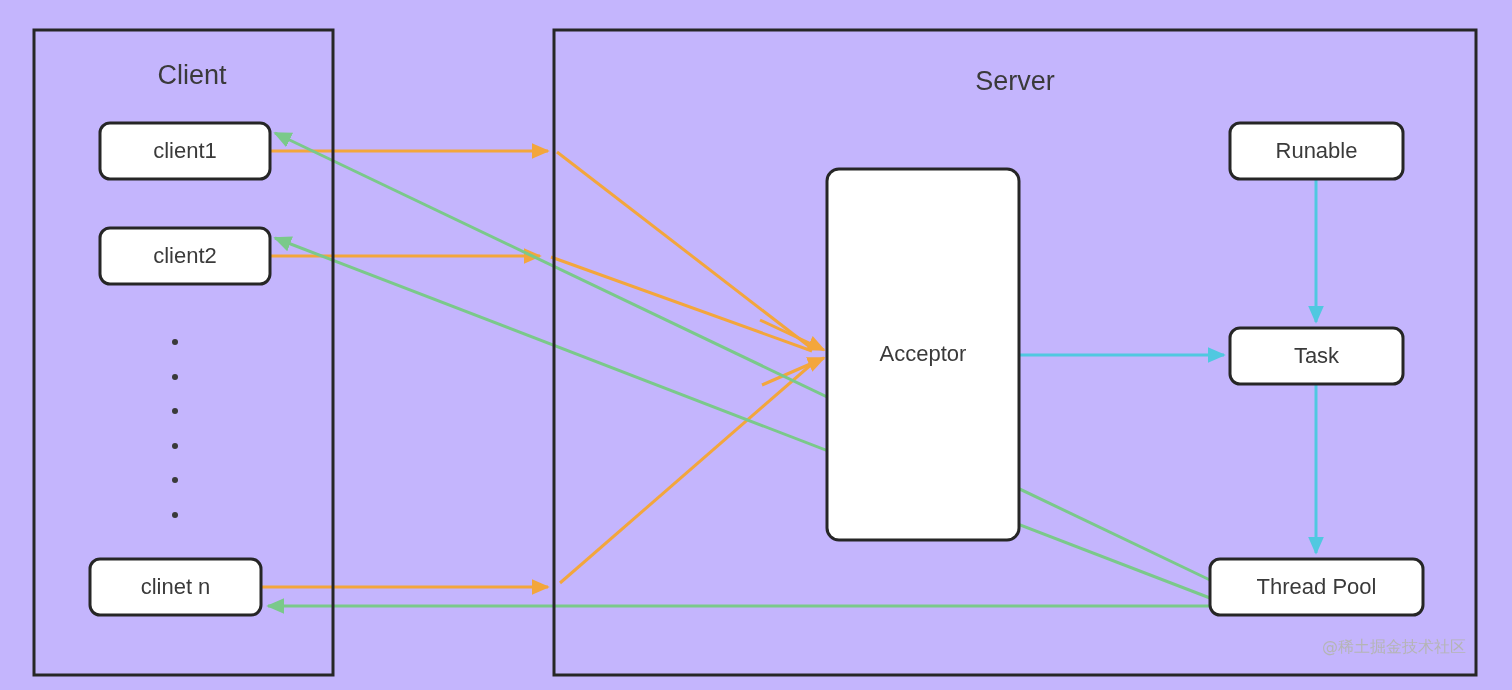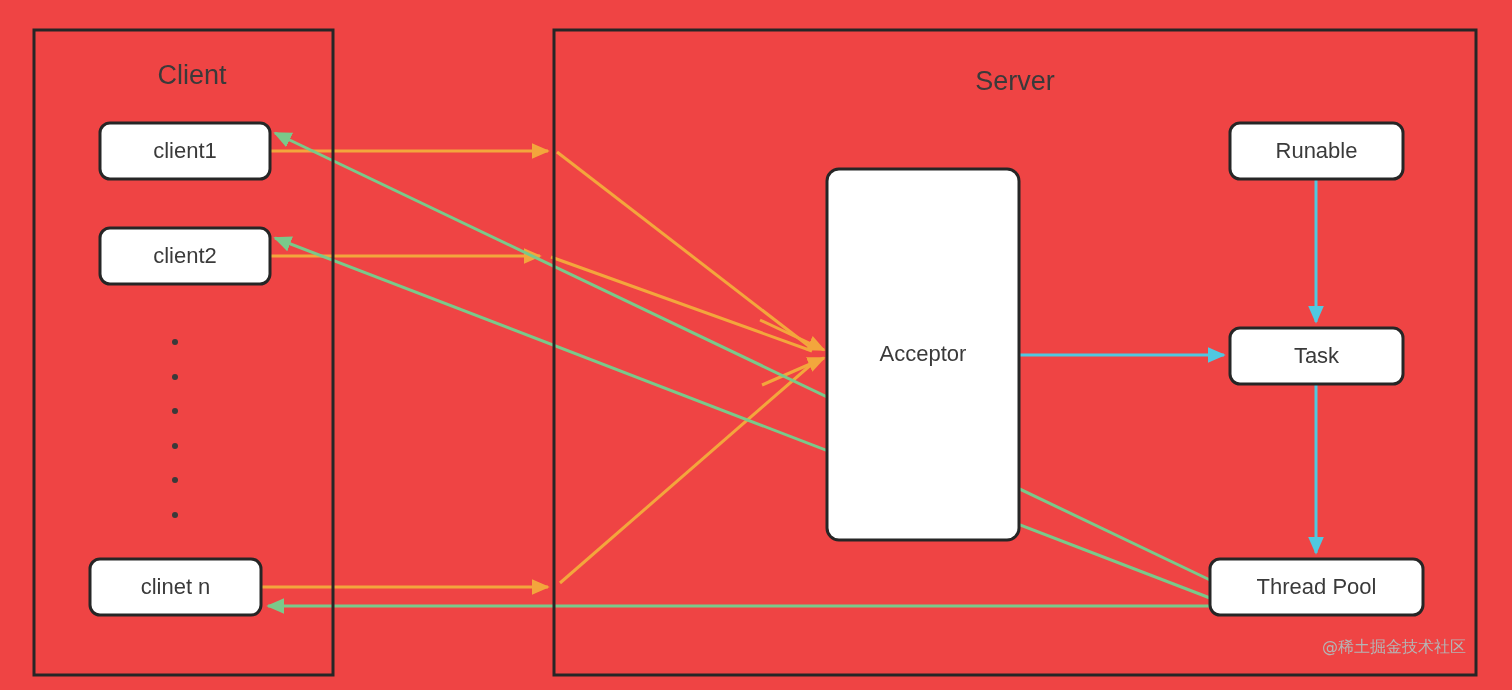--- a/index.html
+++ b/index.html
@@ -4,21 +4,21 @@
 <style>
   html, body {
     margin: 0;
     padding: 0;
     background: #ffffff;
   }
   #canvas {
     position: relative;
     width: 1512px;
     height: 690px;
-    background: #ef4444;
+    background: #c4b5fd;
     font-family: "Liberation Sans", sans-serif;
     overflow: hidden;
   }
   svg#diagram {
     position: absolute;
     left: 0;
     top: 0;
     width: 1512px;
     height: 690px;
   }

